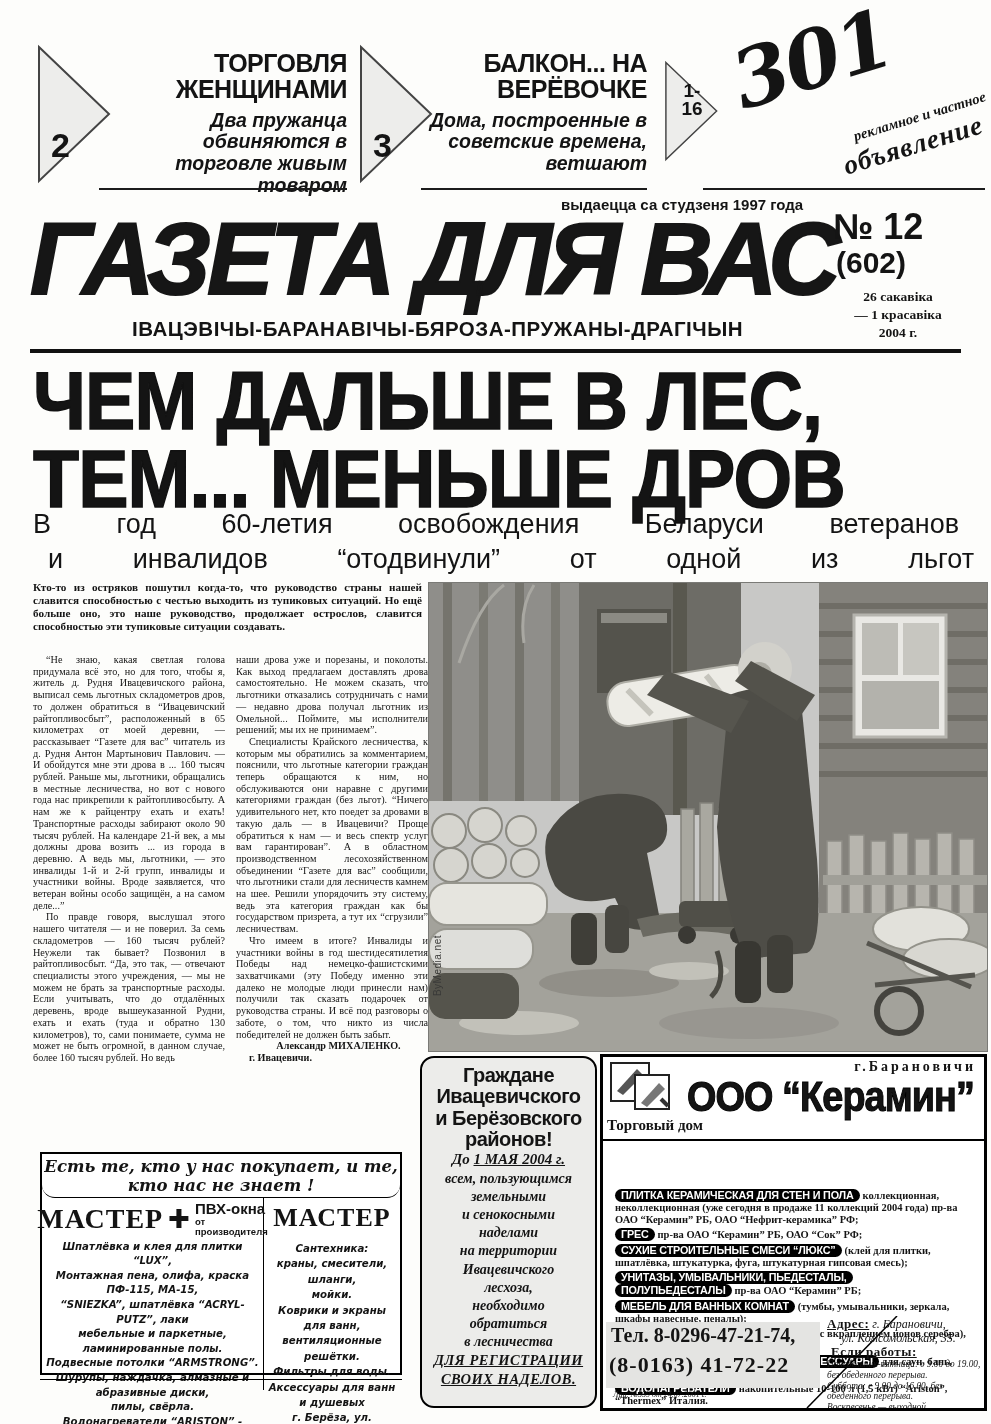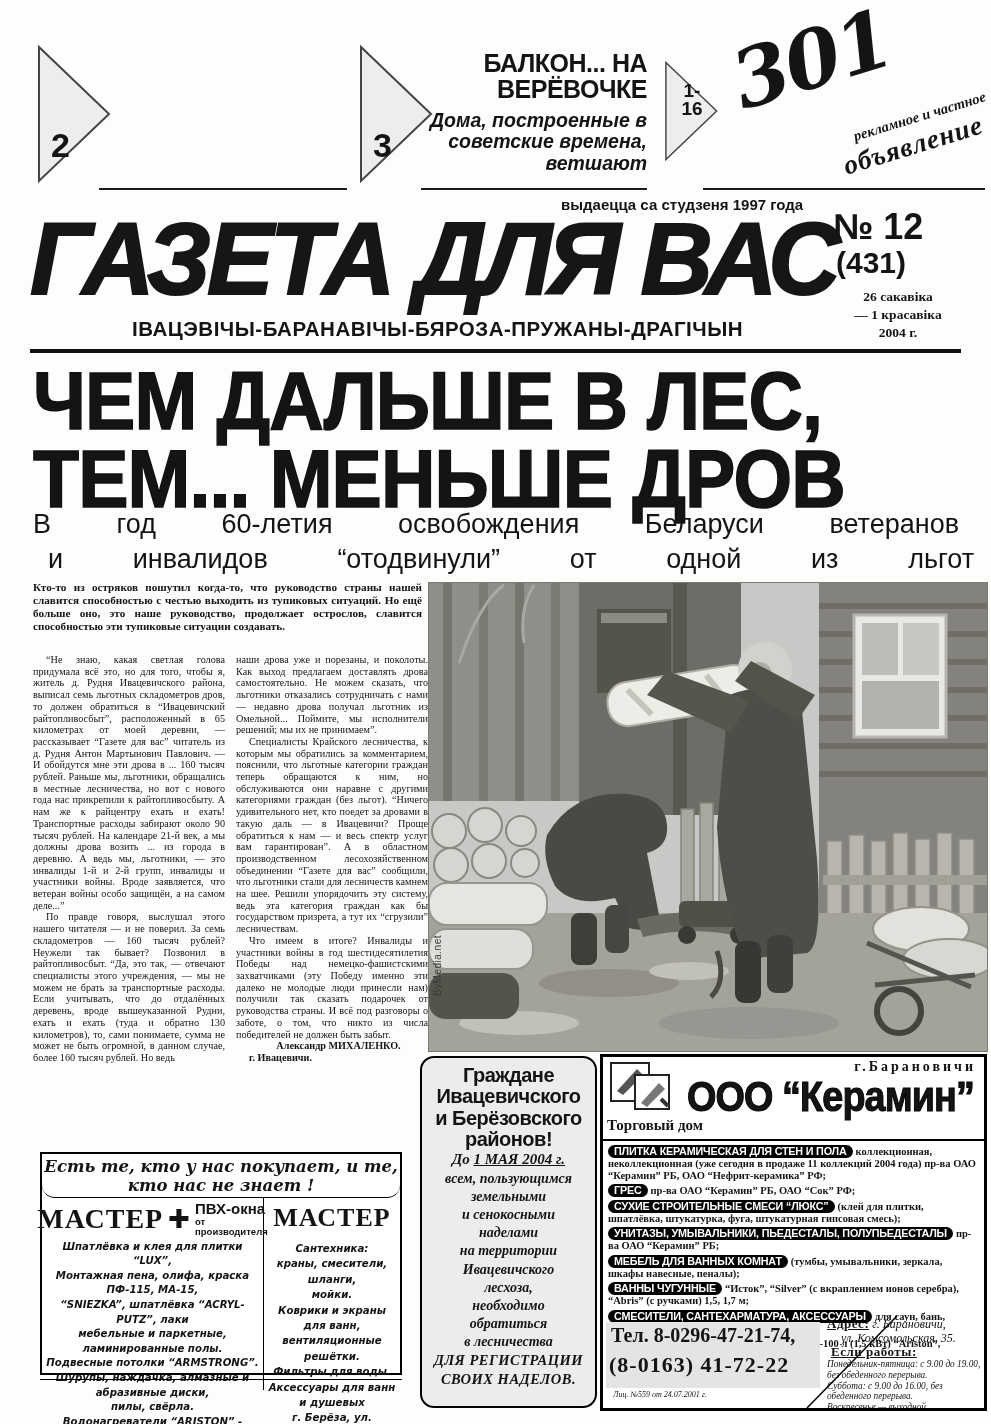--- a/index.html
+++ b/index.html
@@ -86,34 +86,34 @@
   .brand2 { text-align:center; font:bold 26px "Liberation Serif",serif; margin-top:4px; letter-spacing:1px; }
   .hand2 { font:bold italic 10.2px/15.4px "DejaVu Sans",sans-serif; text-align:center; margin-top:8px; }
 
   
   .notice { position:absolute; left:420px; top:1056px; width:177px; height:352px; box-sizing:border-box;
             border:2px solid #000; border-radius:14px; background:#ececea; padding:7px 4px 4px;
             text-align:center; }
   .notice-title { font:bold 20px/1.07 "Liberation Sans",sans-serif; letter-spacing:-0.5px; }
   .notice-until { font:bold italic 15px "Liberation Serif",serif; }
   .notice-body { margin-top:2px; font:bold italic 14px/1.3 "Liberation Serif",serif; }
-  .notice-end { font:bold italic 14.5px/1.28 "Liberation Serif",serif; letter-spacing:0.5px; }
+  .notice-end { font:bold italic 14.5px/1.28 "Liberation Serif",serif; text-decoration:underline; letter-spacing:0.5px; }
   .u { text-decoration:underline; }
 
   
   .ker { position:absolute; left:600px; top:1054px; width:387px; height:357px; box-sizing:border-box;
          border:3px solid #000; background:#fff; overflow:hidden; }
   .ker-head { position:relative; height:82px; border-bottom:2px solid #000; }
   .ker-logo { position:absolute; left:6px; top:4px; }
   .ker-torg { position:absolute; left:4px; top:60px; font:bold 15px "Liberation Serif",serif; }
   .ker-city { position:absolute; right:8px; top:2px; font:bold 14px "Liberation Serif",serif; letter-spacing:3px; }
   .ker-ooo { position:absolute; left:84px; top:16px; font:bold 42px "Liberation Sans",sans-serif;
              letter-spacing:-1px; white-space:nowrap; transform:scaleX(.9); transform-origin:left top;
              -webkit-text-stroke:1px #000; }
-  .ker-items { padding:4px 5px 0; }
+  .ker-items { padding:4px 12px 0;margin-top:44px; }
   .k-item { margin:0 0 2.5px; font:bold 10.5px/1.14 "Liberation Serif",serif; }
   .pill { background:#000; color:#fff; border-radius:8px; padding:0 6px 1px;
           font:bold 10.8px "Liberation Sans",sans-serif; letter-spacing:-0.2px;
           -webkit-box-decoration-break:clone; box-decoration-break:clone; }
   .k-text { margin-left:3px; }
   .ker-foot { position:absolute; left:0; right:0; bottom:0; height:92px; }
   .telbg { position:absolute; left:3px; top:6px; width:214px; height:66px; background:#e4e4e2; }
   .tel1 { position:absolute; left:8px; top:8px; font:bold 20px "Liberation Serif",serif; white-space:nowrap; }
   .tel2 { position:absolute; left:6px; top:36px; font:bold 22px "Liberation Serif",serif; letter-spacing:1px; white-space:nowrap; }
   .lic  { position:absolute; left:10px; top:74px; font:italic 8px "Liberation Serif",serif; }
@@ -127,20 +127,24 @@
 </head>
 <body>
 
 <div class="page">
 
   <div class="teaser t1">
     <svg class="t-arrow" viewBox="0 0 80 140">
       <path d="M4 3 L74 70 L4 137 Z" fill="#ededeb" stroke="#444" stroke-width="2"></path>
     </svg>
     <div class="t-num">2</div>
+    <div class="t-body">
+      <div class="t-title">ТОРГОВЛЯ ЖЕНЩИНАМИ</div>
+      <div class="t-sub">Два пружанца обвиняются в торговле живым товаром</div>
+    </div>
     <div class="t-rule"></div>
   </div>
 
   <div class="teaser t2">
     <svg class="t-arrow" viewBox="0 0 80 140">
       <path d="M4 3 L74 70 L4 137 Z" fill="#ededeb" stroke="#444" stroke-width="2"></path>
     </svg>
     <div class="t-num">3</div>
     <div class="t-body">
       <div class="t-title">БАЛКОН... НА ВЕРЁВОЧКЕ</div>
@@ -156,21 +160,21 @@
     <div class="t3-num">1-<br>16</div>
     <div class="t3-301">301</div>
     <div class="t3-l1">рекламное и частное</div>
     <div class="t3-l2">объявление</div>
     <div class="t-rule" style="left:40px"></div>
   </div>
 
   <div class="since">выдаецца са студзеня 1997 года</div>
   <div class="gtitle">ГАЗЕТА ДЛЯ ВАС</div>
   <div class="issue-no">№ 12</div>
-  <div class="issue-sub">(431)</div>
+  <div class="issue-sub">(602)</div>
   <div class="issue-date">26 сакавіка<br>— 1 красавіка<br>2004 г.</div>
   <div class="regions">ІВАЦЭВІЧЫ-БАРАНАВІЧЫ-БЯРОЗА-ПРУЖАНЫ-ДРАГІЧЫН</div>
   <div class="mast-rule"></div>
 
   <div class="hl hl1">ЧЕМ ДАЛЬШЕ В ЛЕС,</div>
   <div class="hl hl2">ТЕМ... МЕНЬШЕ ДРОВ</div>
   <div class="subhead sub1">В год 60-летия освобождения Беларуси ветеранов</div>
   <div class="subhead sub2">и инвалидов “отодвинули” от одной из льгот</div>
 
   <div class="lead">Кто-то из остряков пошутил когда-то, что руководство страны нашей славится способностью с честью выходить из тупиковых ситуаций. Но ещё больше оно, это наше руководство, продолжает острослов, славится способностью эти тупиковые ситуации создавать.</div>

